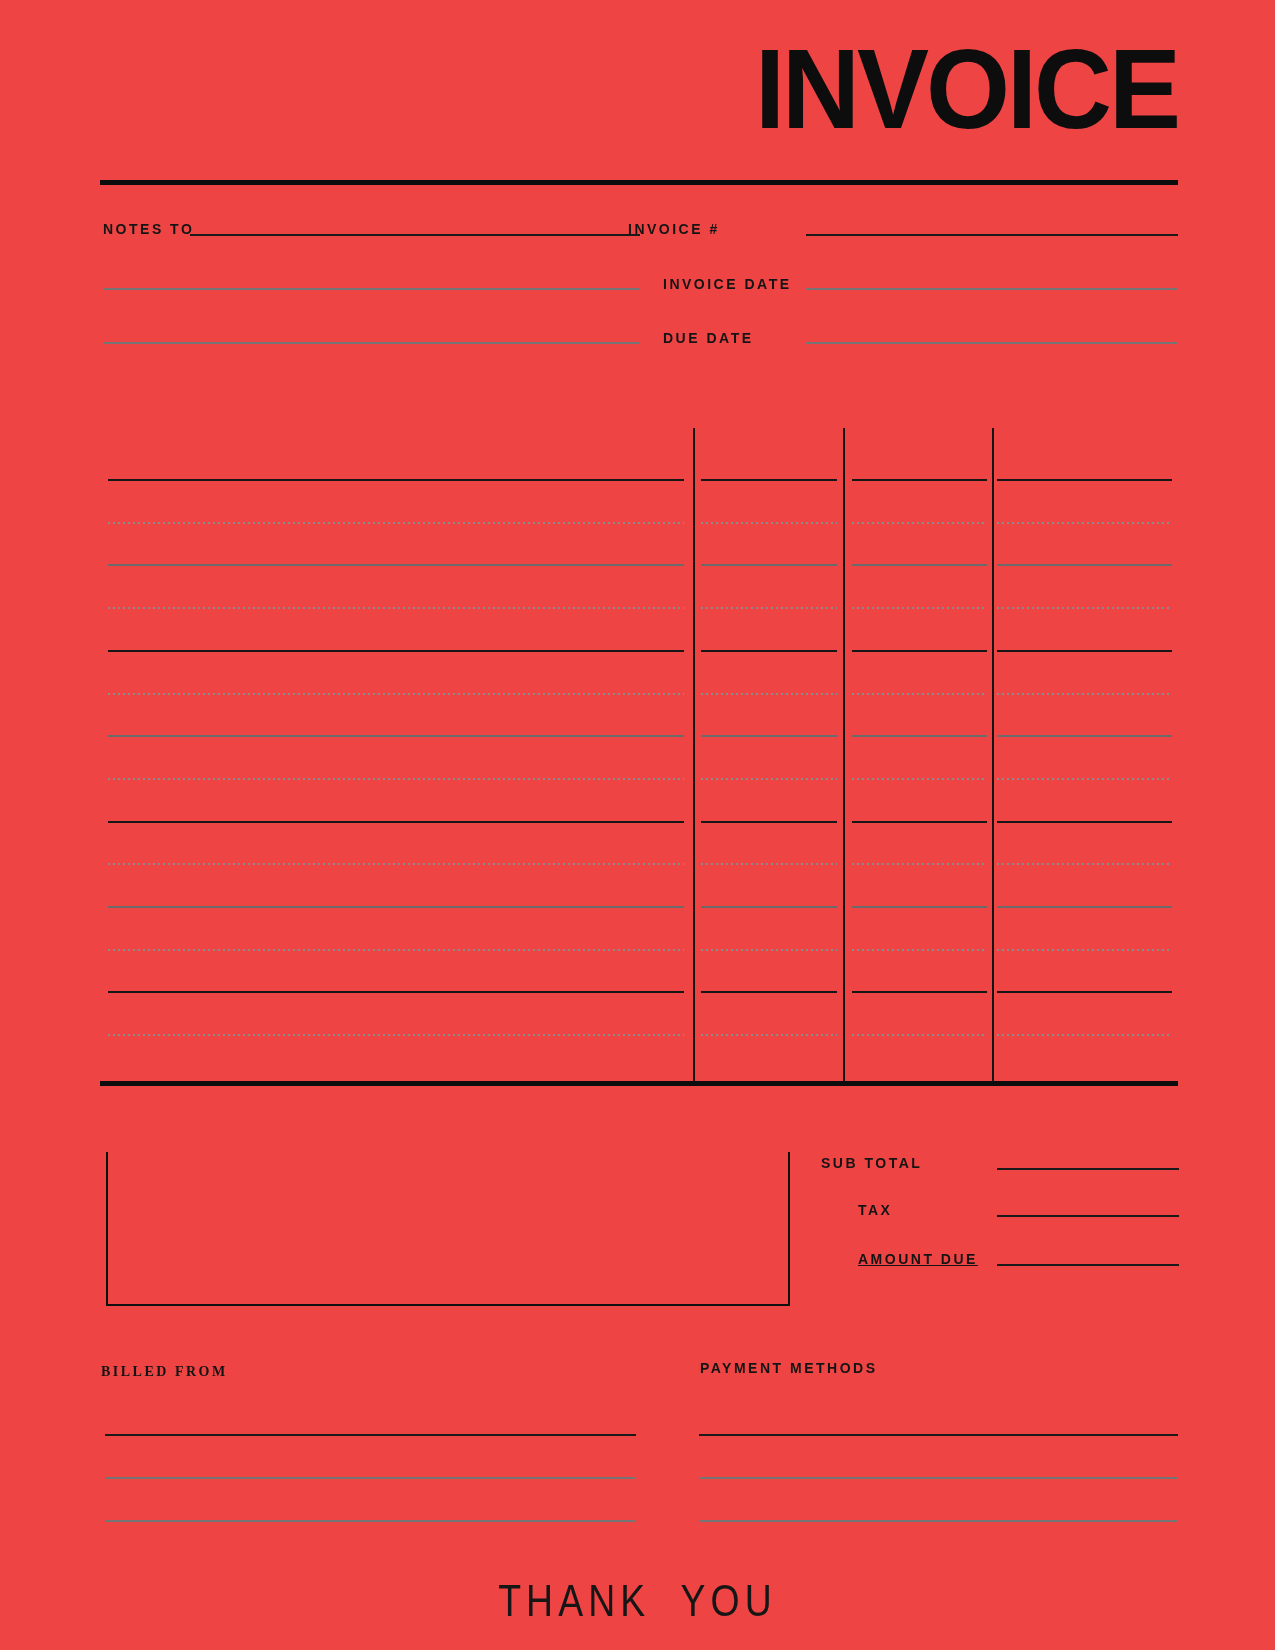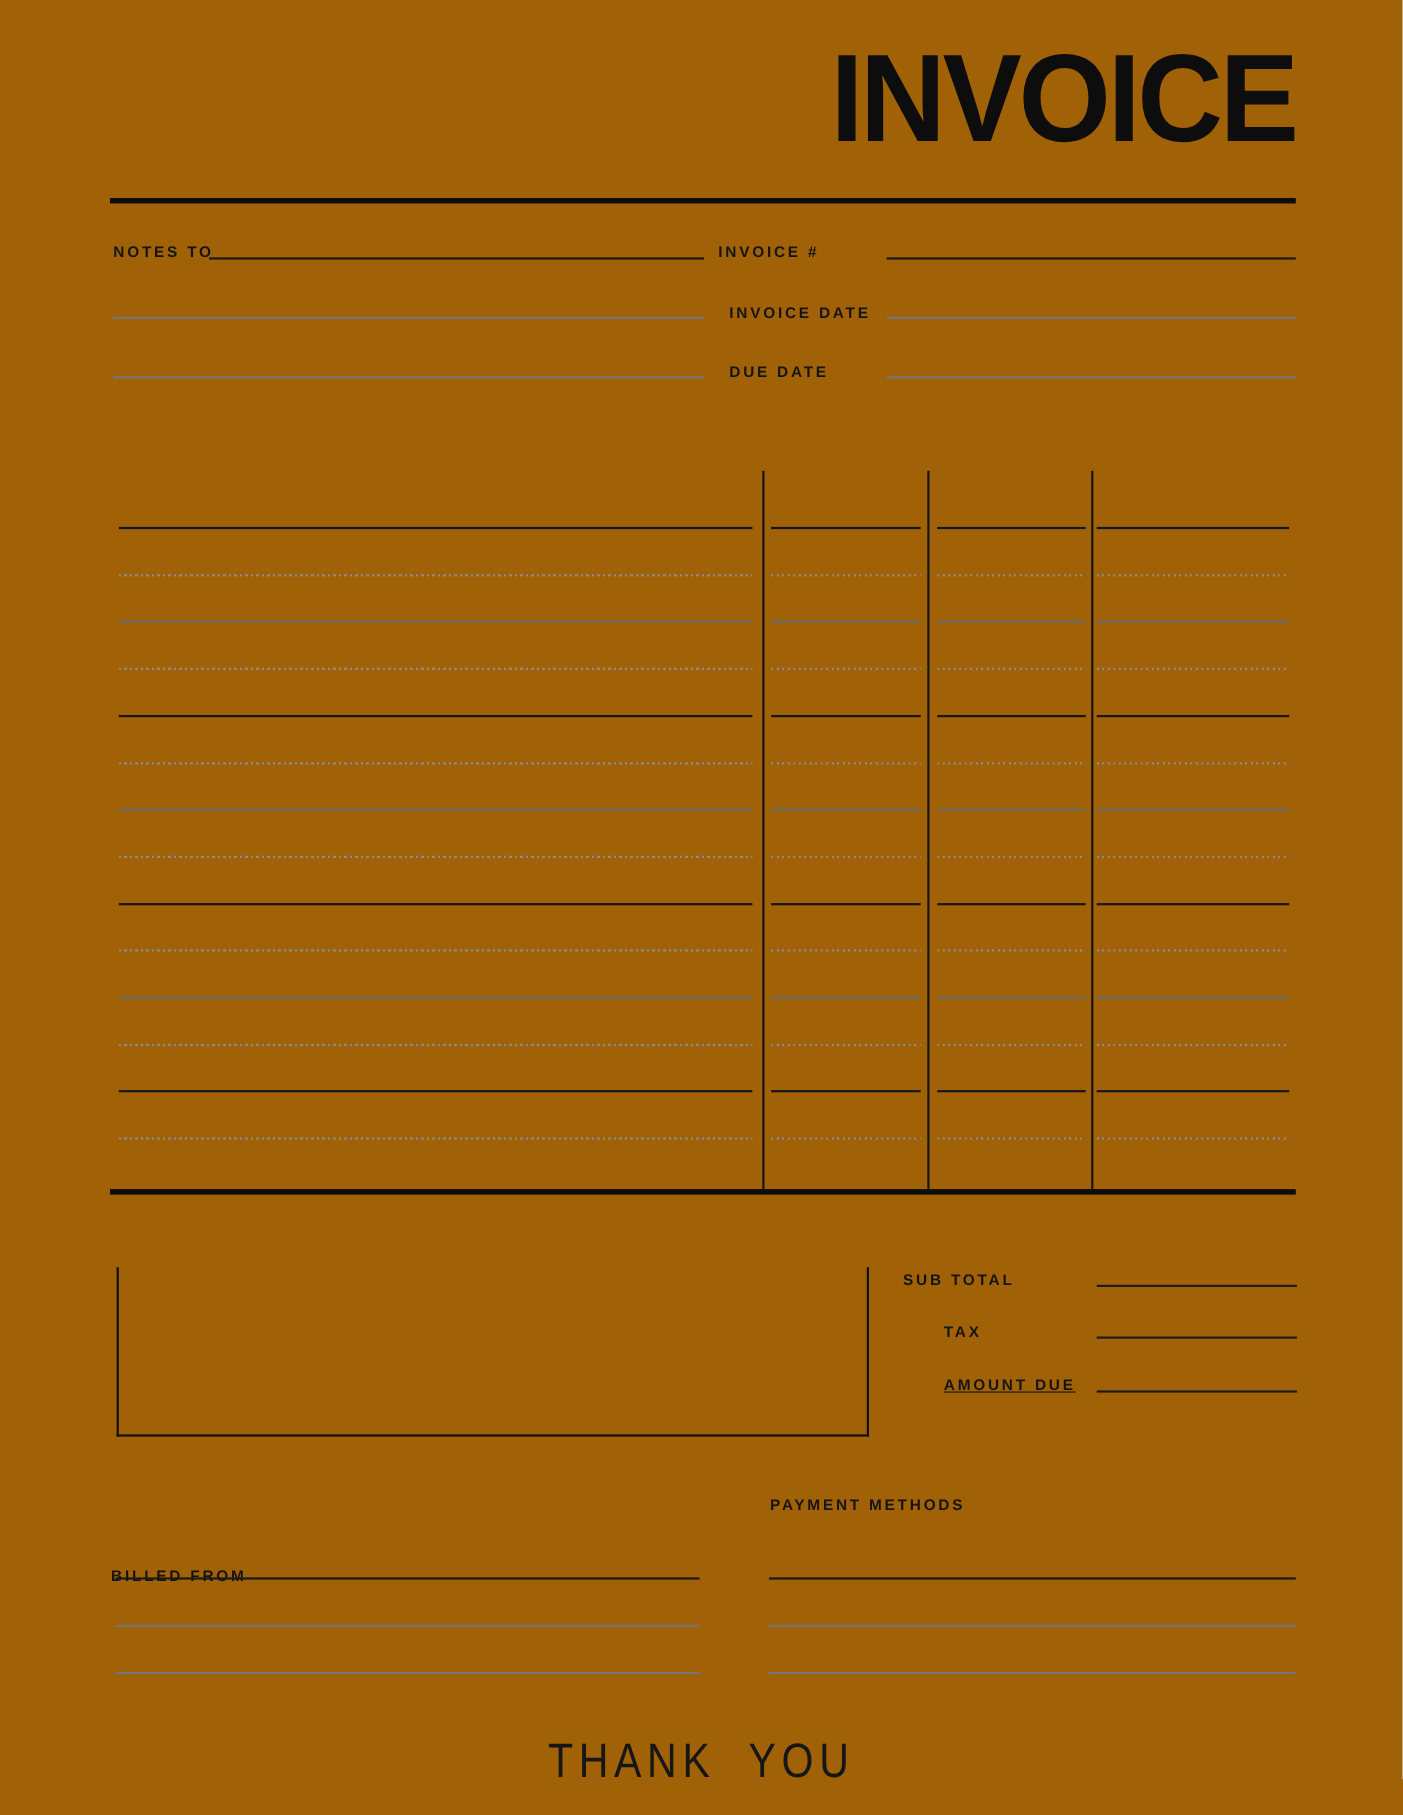--- a/index.html
+++ b/index.html
@@ -1,20 +1,20 @@
 <!DOCTYPE html>
 <html><head>
 <meta charset="utf-8">
 <style>
   html,body{margin:0;padding:0;background:#e8e8e8;}
   .page{
     position:relative;
     width:1275px;height:1650px;
     margin:0 auto;
-    background:#a16207;
+    background:#ef4444;
     overflow:hidden;
     font-family:"Liberation Sans", sans-serif;
     color:var(--ink,#0d0d0d);
   }
   
   .title{
     position:absolute; top:38px; right:97px;
     font-size:108px; font-weight:bold; letter-spacing:-3px;
     line-height:1; transform:scaleY(1.05); transform-origin:bottom right;
     color:var(--ink,#0d0d0d); white-space:nowrap;
@@ -81,21 +81,21 @@
 <div class="page" style="--ink: #0d0d0d; --line-dark: #1a1a1a; --line-gray: #757575; --dotted-gray: #8c8c8c; --header-text: #ffffff;">
 
   <div class="title">INVOICE</div>
   <div class="rule-top"></div>
 
   <span class="lbl" style="left:103px; top:221px;">NOTES TO</span>
   <div class="line dark" style="left:190px; top:234px; width:450px;"></div>
   <div class="line gray" style="left:103px; top:288px; width:537px;"></div>
   <div class="line gray" style="left:103px; top:342px; width:537px;"></div>
 
-  <span class="lbl" style="left:653px; top:221px;">INVOICE #</span>
+  <span class="lbl" style="left:628px; top:221px;">INVOICE #</span>
   <div class="line dark" style="left:806px; top:234px; width:372px;"></div>
 
   <span class="lbl" style="left:663px; top:276px;">INVOICE DATE</span>
   <div class="line gray" style="left:806px; top:288px; width:372px;"></div>
 
   <span class="lbl" style="left:663px; top:330px;text-align:right;">DUE DATE</span>
   <div class="line gray" style="left:806px; top:342px; width:372px;"></div>
 
 
   <div class="tbody">
@@ -195,21 +195,21 @@
 
   <span class="lbl" style="left:821px; top:1155px;">SUB TOTAL</span>
   <div class="line dark" style="left:997px; top:1168px; width:182px;"></div>
 
   <span class="lbl" style="left:858px; top:1202px;">TAX</span>
   <div class="line dark" style="left:997px; top:1215px; width:182px;"></div>
 
   <span class="lbl" style="left:858px; top:1251px;text-decoration:underline;">AMOUNT DUE</span>
   <div class="line dark" style="left:997px; top:1264px; width:182px;"></div>
 
-  <span class="lbl" style="left:101px; top:1424px;">BILLED FROM</span>
+  <span class="lbl" style="left:101px; top:1364px;font-family:Liberation Serif, serif;">BILLED FROM</span>
   <span class="lbl" style="left:700px; top:1360px;">PAYMENT METHODS</span>
 
   <div class="line dark" style="left:105px; top:1434px; width:531px;"></div>
   <div class="line gray" style="left:105px; top:1477px; width:531px;"></div>
   <div class="line gray" style="left:105px; top:1520px; width:531px;"></div>
 
   <div class="line dark" style="left:699px; top:1434px; width:479px;"></div>
   <div class="line gray" style="left:699px; top:1477px; width:479px;"></div>
   <div class="line gray" style="left:699px; top:1520px; width:479px;"></div>
 

